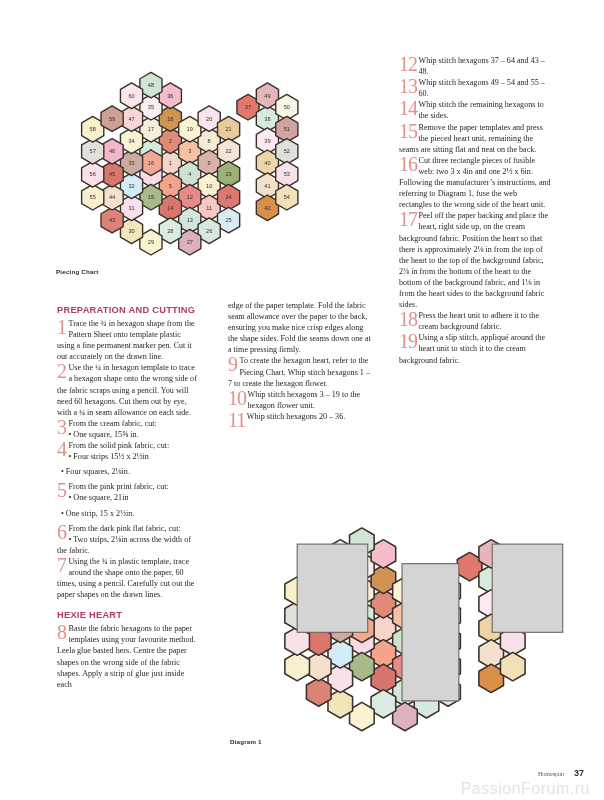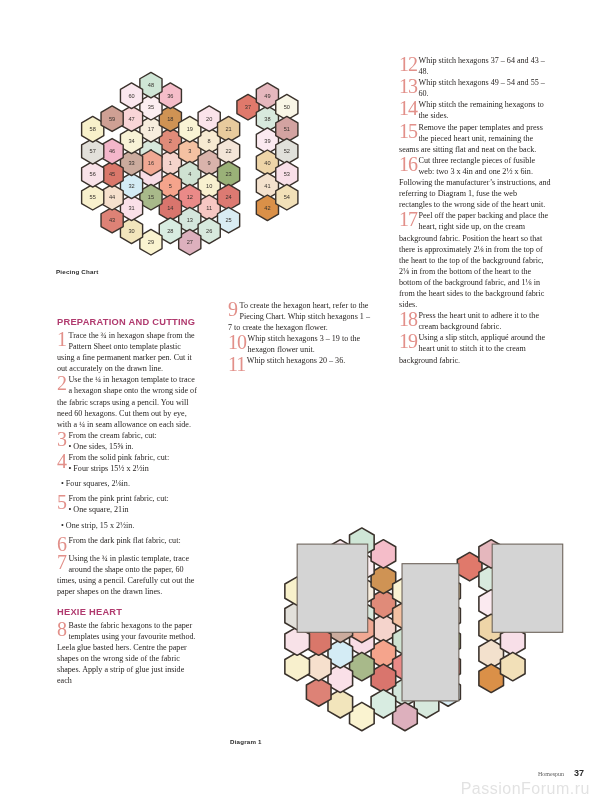--- a/index.html
+++ b/index.html
@@ -41,21 +41,21 @@
 
   
   .col{position:absolute;top:300px;width:143px;}
   #col-left{left:57px;}
   #col-mid{left:228px;}
   #col-right{left:399px;top:55px;width:152px;}
 
   h2.sec{
     font-family:"Liberation Sans", sans-serif;
     font-size:9.3px;font-weight:bold;color:#b03a6e;
-    letter-spacing:.25px;margin:17px 0 3px 0;text-transform:uppercase;
+    letter-spacing:.25px;margin:5px 0 3px 0;text-transform:uppercase;
   }
   h2.sec.second{margin-top:10px;}
 
   p.body{
     margin:0 0 0 0;
     font-size:8.1px;line-height:11.1px;color:#231f1d;
     text-align:left;
   }
   p.bullet{margin:4px;font-size:8.1px;line-height:11.1px;}
 
@@ -306,56 +306,58 @@
     </div>
 
     <div class="step">
       <span class="num">2</span>
       <span class="txt">Use the ¼ in hexagon template to trace a hexagon shape onto the wrong side of the fabric scraps using a pencil. You will need 60 hexagons. Cut them out by eye, with a ¼ in seam allowance on each side.</span>
     </div>
 
     <div class="step">
       <span class="num">3</span>
       <span class="txt">From the cream fabric, cut:</span>
-      <span class="txt">• One sides, 15⅝ in.</span>
+      <span class="txt">• One square, 15⅝ in.</span>
     </div>
 
     <div class="step">
       <span class="num">4</span>
       <span class="txt">From the solid pink fabric, cut:</span>
       <span class="txt">• Four strips 15½ x 2½in</span>
     </div>
     <p class="bullet">• Four squares, 2⅛in.</p>
 
     <div class="step">
       <span class="num">5</span>
       <span class="txt">From the pink print fabric, cut:</span>
       <span class="txt">• One square, 21in</span>
     </div>
     <p class="bullet">• One strip, 15 x 2½in.</p>
 
     <div class="step">
       <span class="num">6</span>
       <span class="txt">From the dark pink flat fabric, cut:</span>
+      <span class="txt">• Two strips, 2⅛in across the width of the fabric.</span>
     </div>
 
     <div class="step">
       <span class="num">7</span>
       <span class="txt">Using the ¾ in plastic template, trace around the shape onto the paper, 60 times, using a pencil. Carefully cut out the paper shapes on the drawn lines.</span>
     </div>
 
     <h2 class="sec second">HEXIE HEART</h2>
 
     <div class="step">
       <span class="num">8</span>
       <span class="txt">Baste the fabric hexagons to the paper templates using your favourite method. Leela glue basted hers. Centre the paper shapes on the wrong side of the fabric shapes. Apply a strip of glue just inside each</span>
     </div>
   </div>
 
   <div class="col" id="col-mid">
+    <p class="body">edge of the paper template. Fold the fabric seam allowance over the paper to the back, ensuring you make nice crisp edges along the shape sides. Fold the seams down one at a time pressing firmly.</p>
 
     <div class="step">
       <span class="num">9</span>
       <span class="txt">To create the hexagon heart, refer to the Piecing Chart. Whip stitch hexagons 1 – 7 to create the hexagon flower.</span>
     </div>
 
     <div class="step">
       <span class="num wide">10</span>
       <span class="txt">Whip stitch hexagons 3 – 19 to the hexagon flower unit.</span>
     </div>

